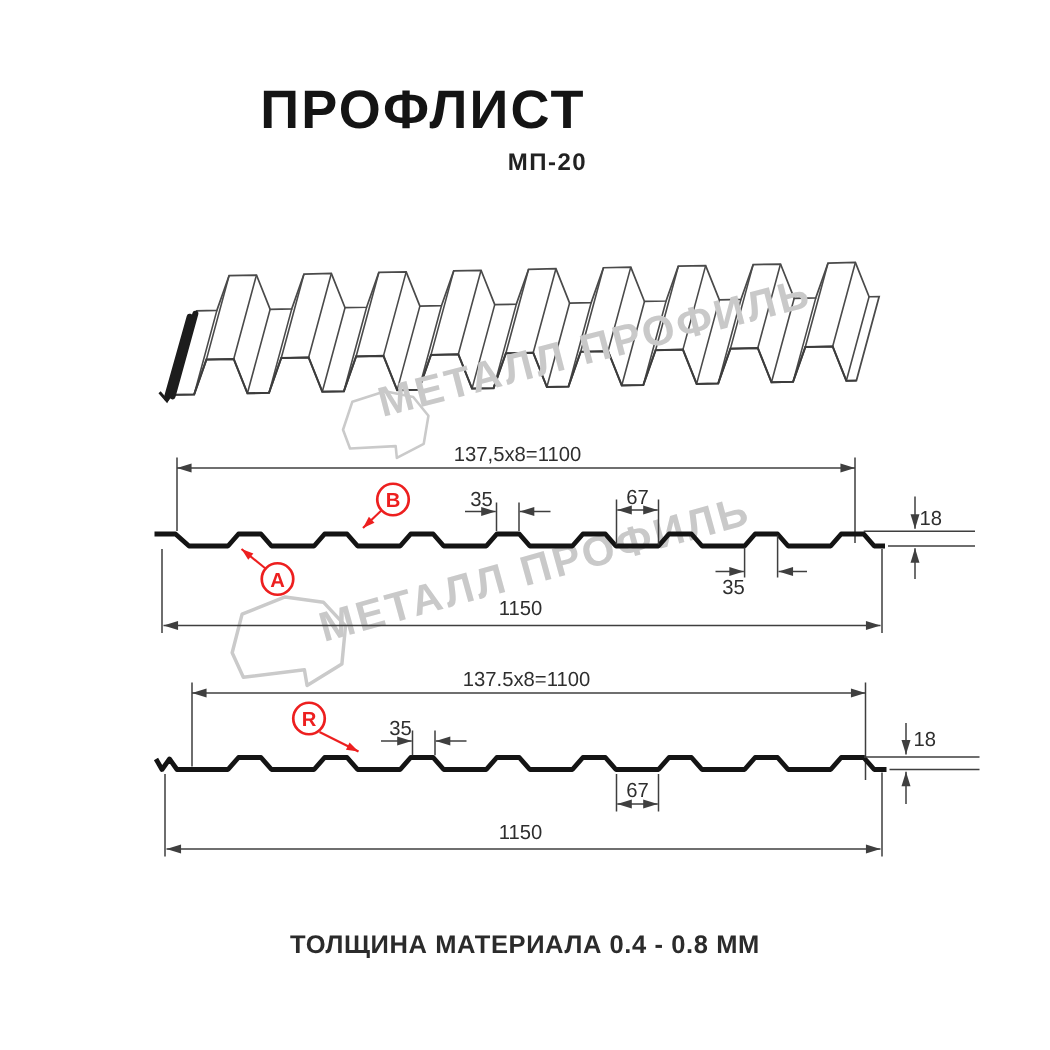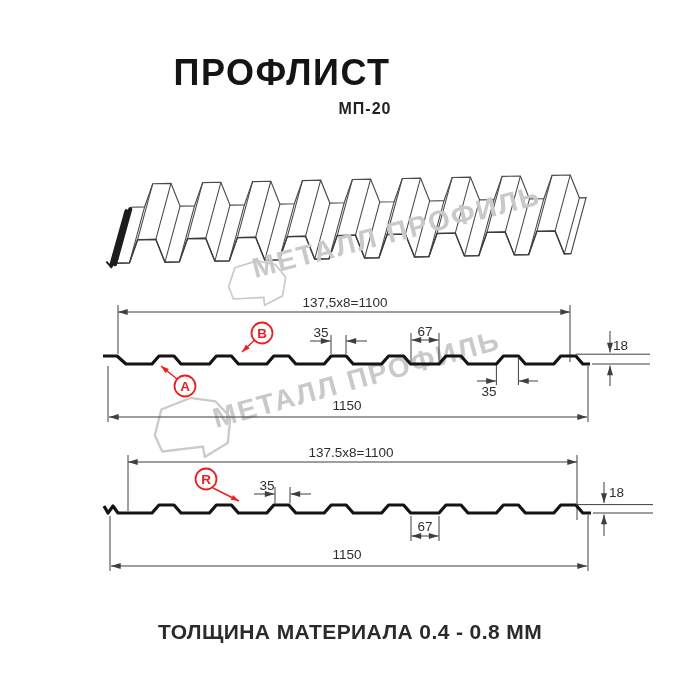--- a/index.html
+++ b/index.html
@@ -3,21 +3,21 @@
 <meta charset="utf-8">
 <style>
   html,body{margin:0;padding:0;background:#fff;}
   .canvas{position:relative;width:700px;height:700px;background:#ffffff;overflow:hidden;
           font-family:"Liberation Sans",sans-serif;}
   .title{position:absolute;left:0;top:52px;width:564px;text-align:center;
          font-size:36px;font-weight:700;letter-spacing:1.5px;color:#141414;}
   .subtitle{position:absolute;left:0;top:100px;width:700px;text-align:center;
             font-size:16px;font-weight:600;letter-spacing:1px;color:#222;padding-left:15px;}
   .note{position:absolute;left:0;top:620px;width:700px;text-align:center;
-        font-size:21px;font-weight:600;letter-spacing:.4px;color:#2b2b2b;}
+        font-size:17px;font-weight:600;letter-spacing:.4px;color:#2b2b2b;}
   svg{position:absolute;left:0;top:0;}
   .dim{font-family:"Liberation Sans",sans-serif;font-size:13.5px;fill:#2e2e2e;}
   .rletter{font-family:"Liberation Sans",sans-serif;font-size:13.5px;font-weight:700;fill:#ed1f1f;}
   .wmtext{font-family:"Liberation Sans",sans-serif;font-size:28px;font-weight:700;
           letter-spacing:2px;fill:#c9c9c9;}
   .thin{stroke:#3f3f3f;stroke-width:1;fill:none;}
   .prof{stroke:#141414;stroke-width:3.2;fill:none;stroke-linejoin:round;}
   .red{stroke:#ed1f1f;stroke-width:1.4;fill:none;}
   .sheet{stroke:#4a4a4a;stroke-width:1.1;fill:none;}
   .wmshape{stroke:#cacaca;stroke-width:2.2;fill:none;stroke-linejoin:round;}

